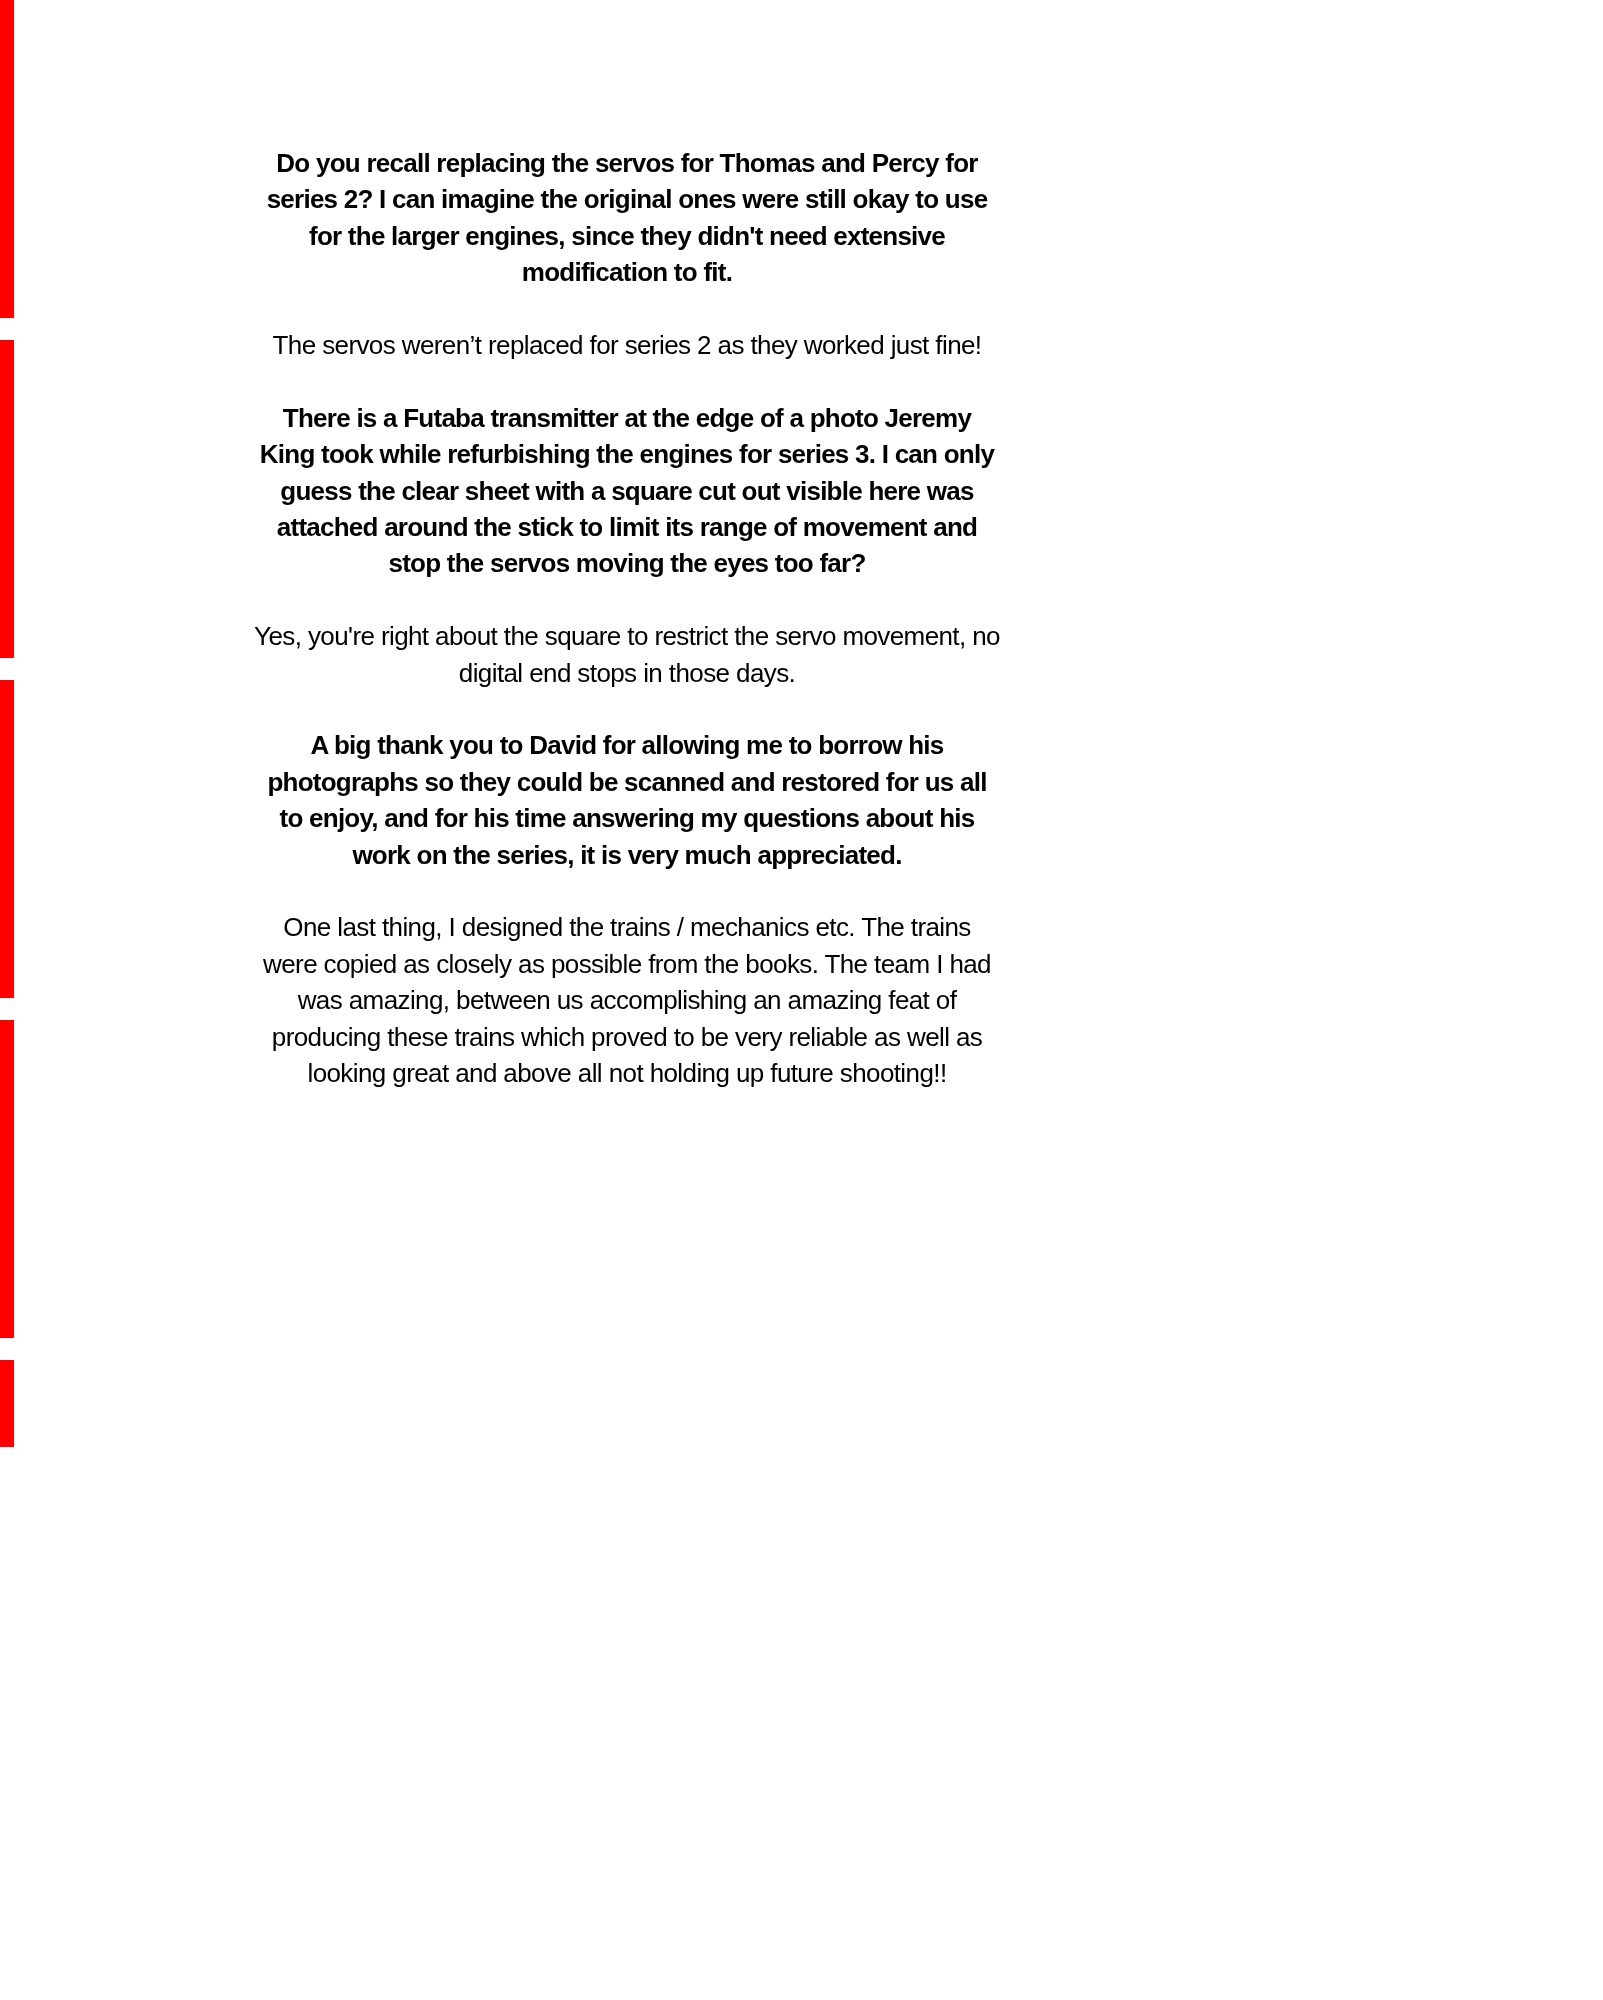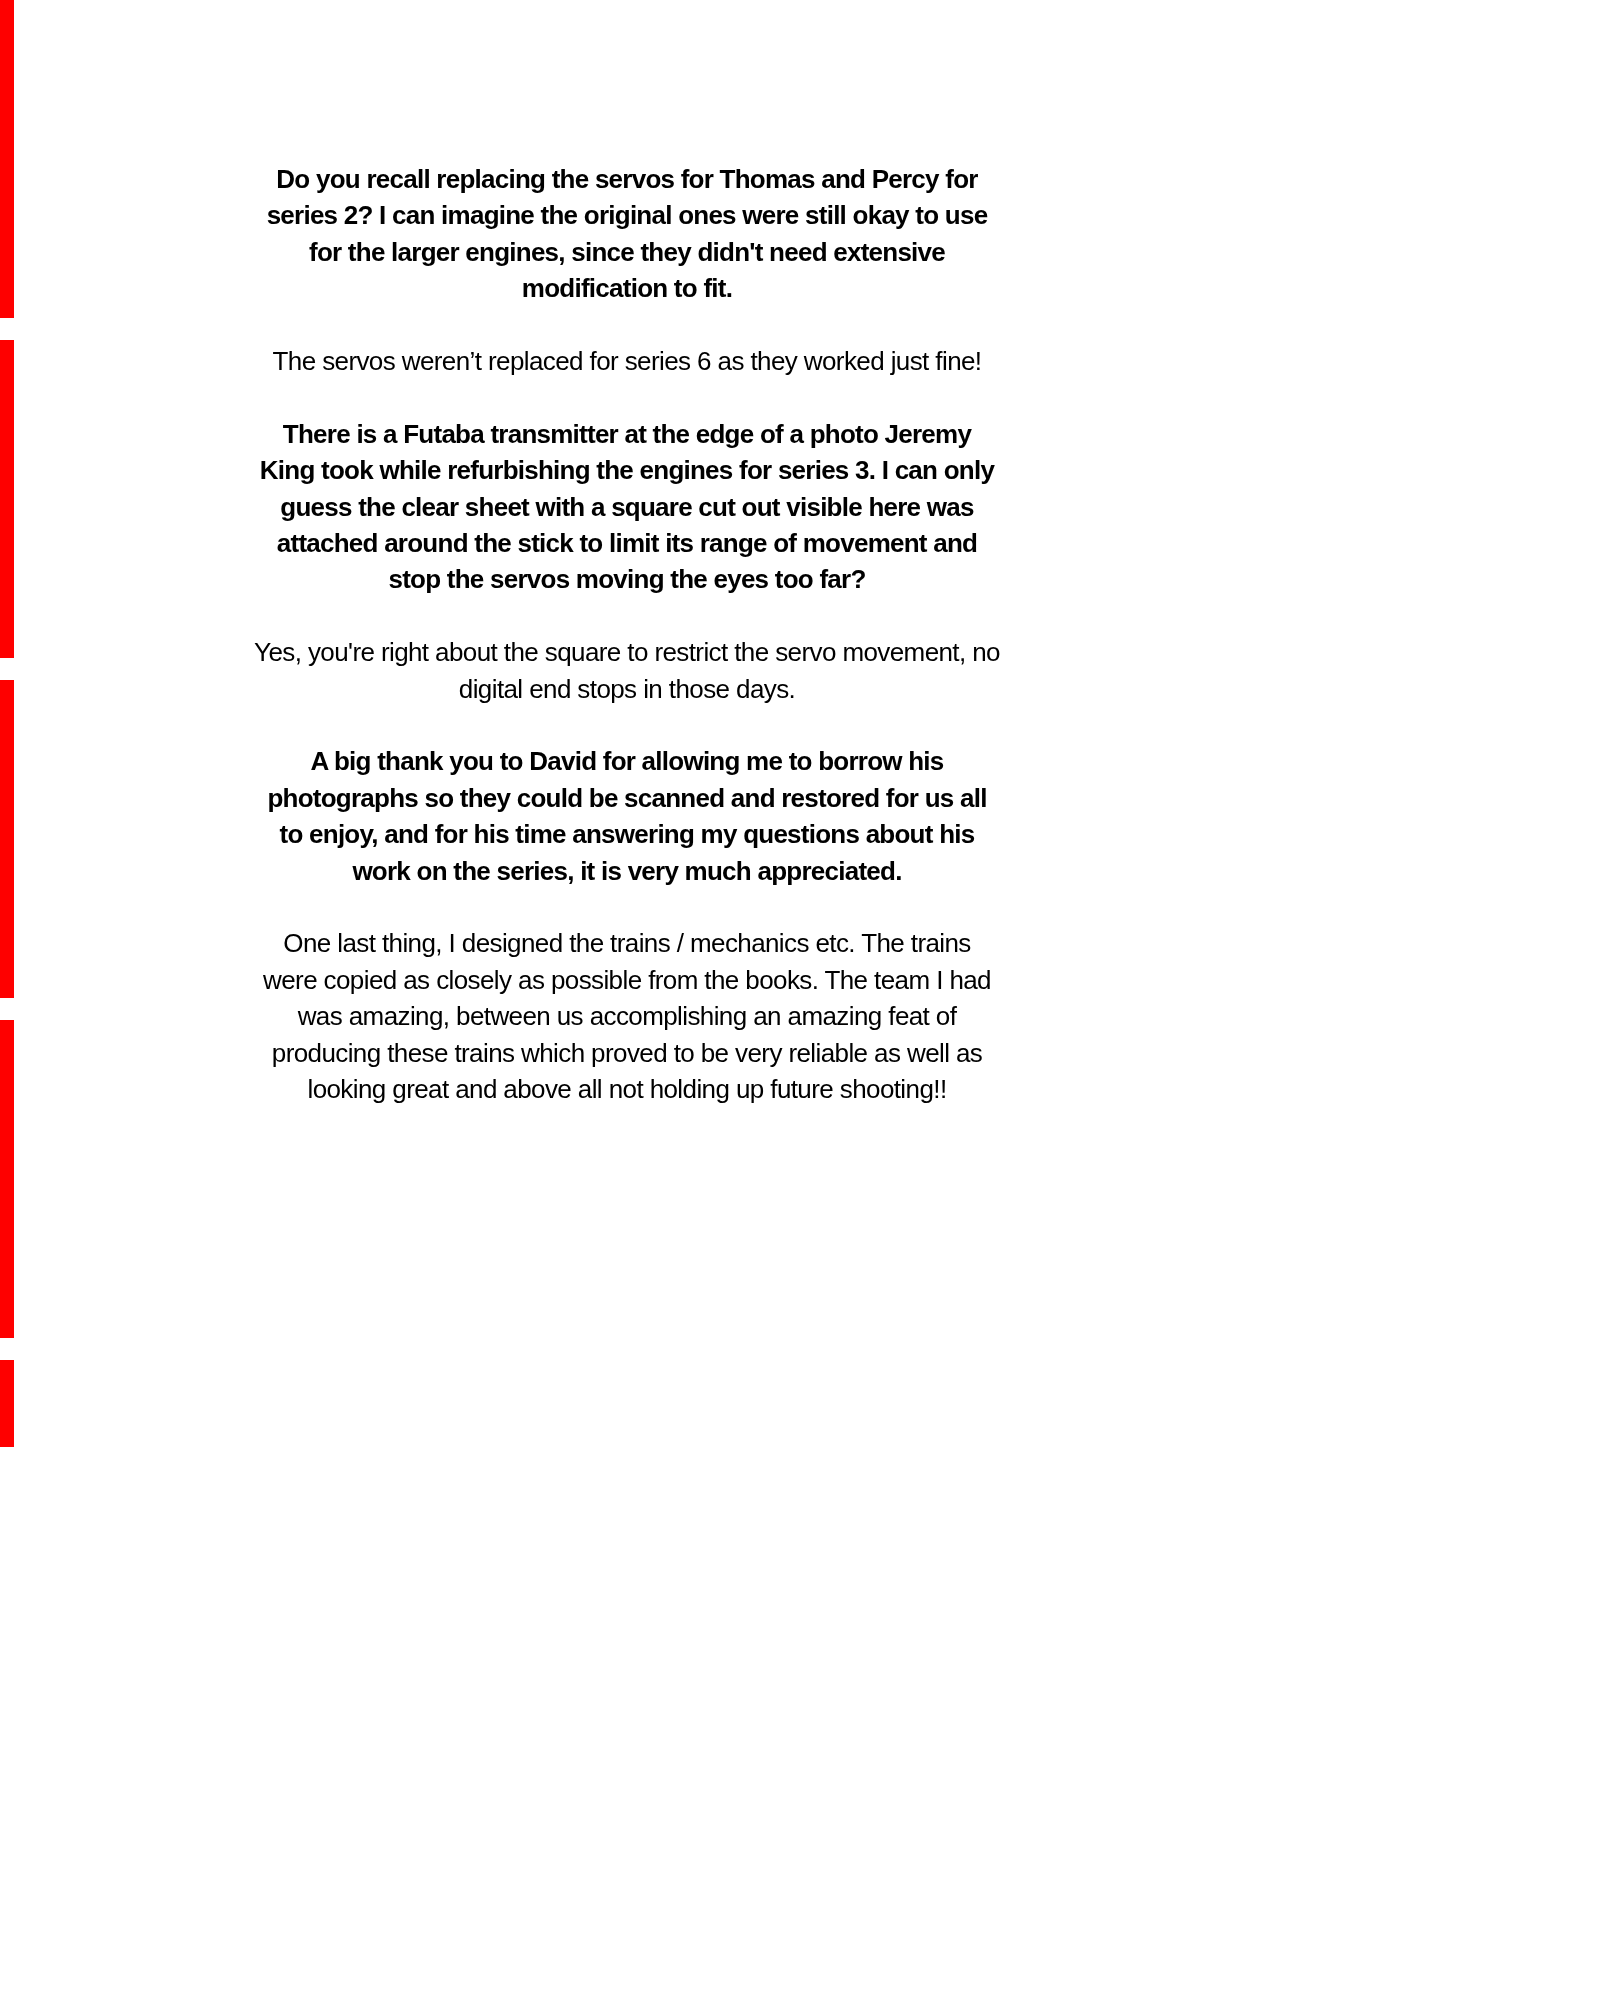--- a/index.html
+++ b/index.html
@@ -33,28 +33,27 @@
     line-height: 36.4px;
   }
   .para {
     margin: 0 0 36.4px 0;
     letter-spacing: -0.6px;
     font-weight: 400;
   }
   .para.bold {
     font-weight: 700;
     letter-spacing: -0.75px;
-    margin-top: 16px;
   }
 </style>
 </head>
 <body>
 
 <div class="red-bar" style="width: 14px; height: 1447px; background: repeating-linear-gradient(rgb(254, 0, 0) 0px, rgb(254, 0, 0) 318px, rgb(255, 255, 255) 318px, rgb(255, 255, 255) 340px);"></div>
 
 <main class="doc" style="color: rgb(0, 0, 0);">
     <p class="para bold">Do you recall replacing the servos for Thomas and Percy for<br>series 2? I can imagine the original ones were still okay to use<br>for the larger engines, since they didn't need extensive<br>modification to fit.</p>
-    <p class="para">The servos weren’t replaced for series 6 as they worked just fine!</p>
+    <p class="para">The servos weren’t replaced for series 2 as they worked just fine!</p>
     <p class="para bold">There is a Futaba transmitter at the edge of a photo Jeremy<br>King took while refurbishing the engines for series 3. I can only<br>guess the clear sheet with a square cut out visible here was<br>attached around the stick to limit its range of movement and<br>stop the servos moving the eyes too far?</p>
     <p class="para">Yes, you're right about the square to restrict the servo movement, no<br>digital end stops in those days.</p>
     <p class="para bold">A big thank you to David for allowing me to borrow his<br>photographs so they could be scanned and restored for us all<br>to enjoy, and for his time answering my questions about his<br>work on the series, it is very much appreciated.</p>
     <p class="para">One last thing, I designed the trains / mechanics etc. The trains<br>were copied as closely as possible from the books. The team I had<br>was amazing, between us accomplishing an amazing feat of<br>producing these trains which proved to be very reliable as well as<br>looking great and above all not holding up future shooting!!</p>
   </main>
 
 </body></html>

